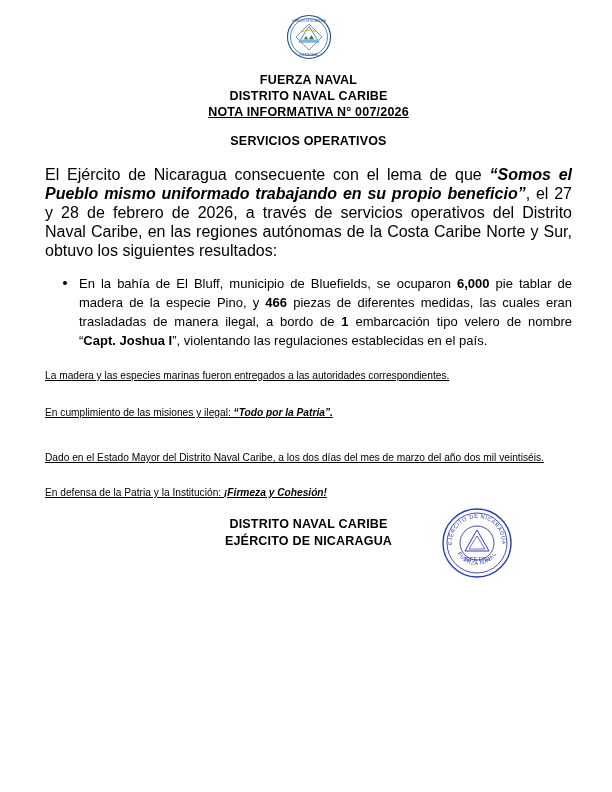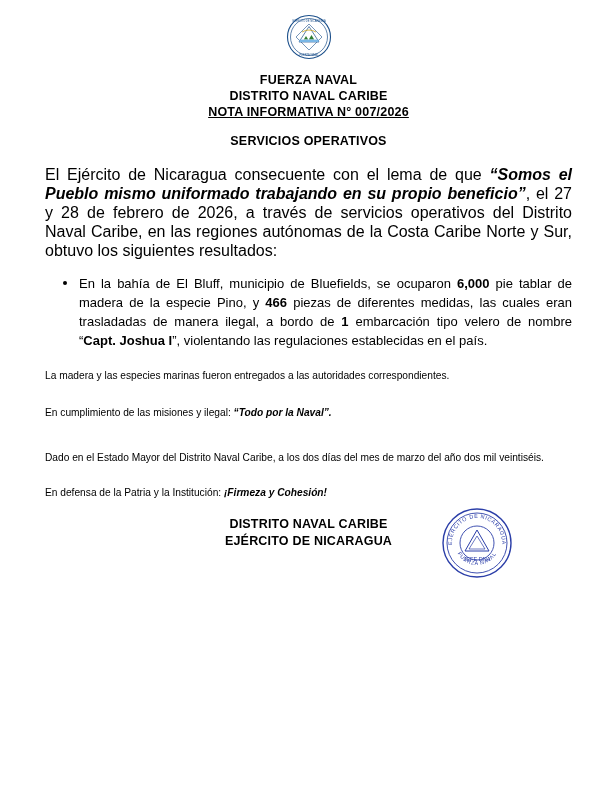--- a/index.html
+++ b/index.html
@@ -94,20 +94,21 @@
     height: 4px;
     background: #000;
     border-radius: 50%;
   }
 
   .p-normal {
     font-size: 10.2px;
     line-height: 19px;
     text-align: justify;
     margin-top: 6px;
+    text-decoration: underline;
   }
   .p-gap { margin-top: 18px; }
   .p-gap2 { margin-top: 16px; }
   .p-gap3 { margin-top: 26px; }
 
   
   .sign-block {
     margin-top: 14px;
     text-align: center;
     position: relative;
@@ -163,21 +164,21 @@
 
   <ul class="bullets">
     <li>
       <span>En la bahía de El Bluff, municipio de Bluefields, se ocuparon </span><b>6,000</b><span> pie tablar de madera de la especie Pino, y </span><b>466</b><span> piezas de diferentes medidas, las cuales eran trasladadas de manera ilegal, a bordo de </span><b>1</b><span> embarcación tipo velero de nombre “</span><b>Capt. Joshua I</b><span>”, violentando las regulaciones establecidas en el país.</span>
     </li>
   </ul>
 
   <div class="p-normal">La madera y las especies marinas fueron entregados a las autoridades correspondientes.</div>
 
   <div class="p-normal p-gap">
-    <span>En cumplimiento de las misiones y ilegal: </span><span class="bi">“Todo por la Naval”.</span>
+    <span>En cumplimiento de las misiones y ilegal: </span><span class="bi">“Todo por la Patria”.</span>
   </div>
 
   <div class="p-normal p-gap3">Dado en el Estado Mayor del Distrito Naval Caribe, a los dos días del mes de marzo del año dos mil veintiséis.</div>
 
   <div class="p-normal p-gap2">
     <span>En defensa de la Patria y la Institución: </span><span class="bi">¡Firmeza y Cohesión!</span>
   </div>
 
   <div class="sign-block">
     <div class="sign-line">DISTRITO NAVAL CARIBE</div>

